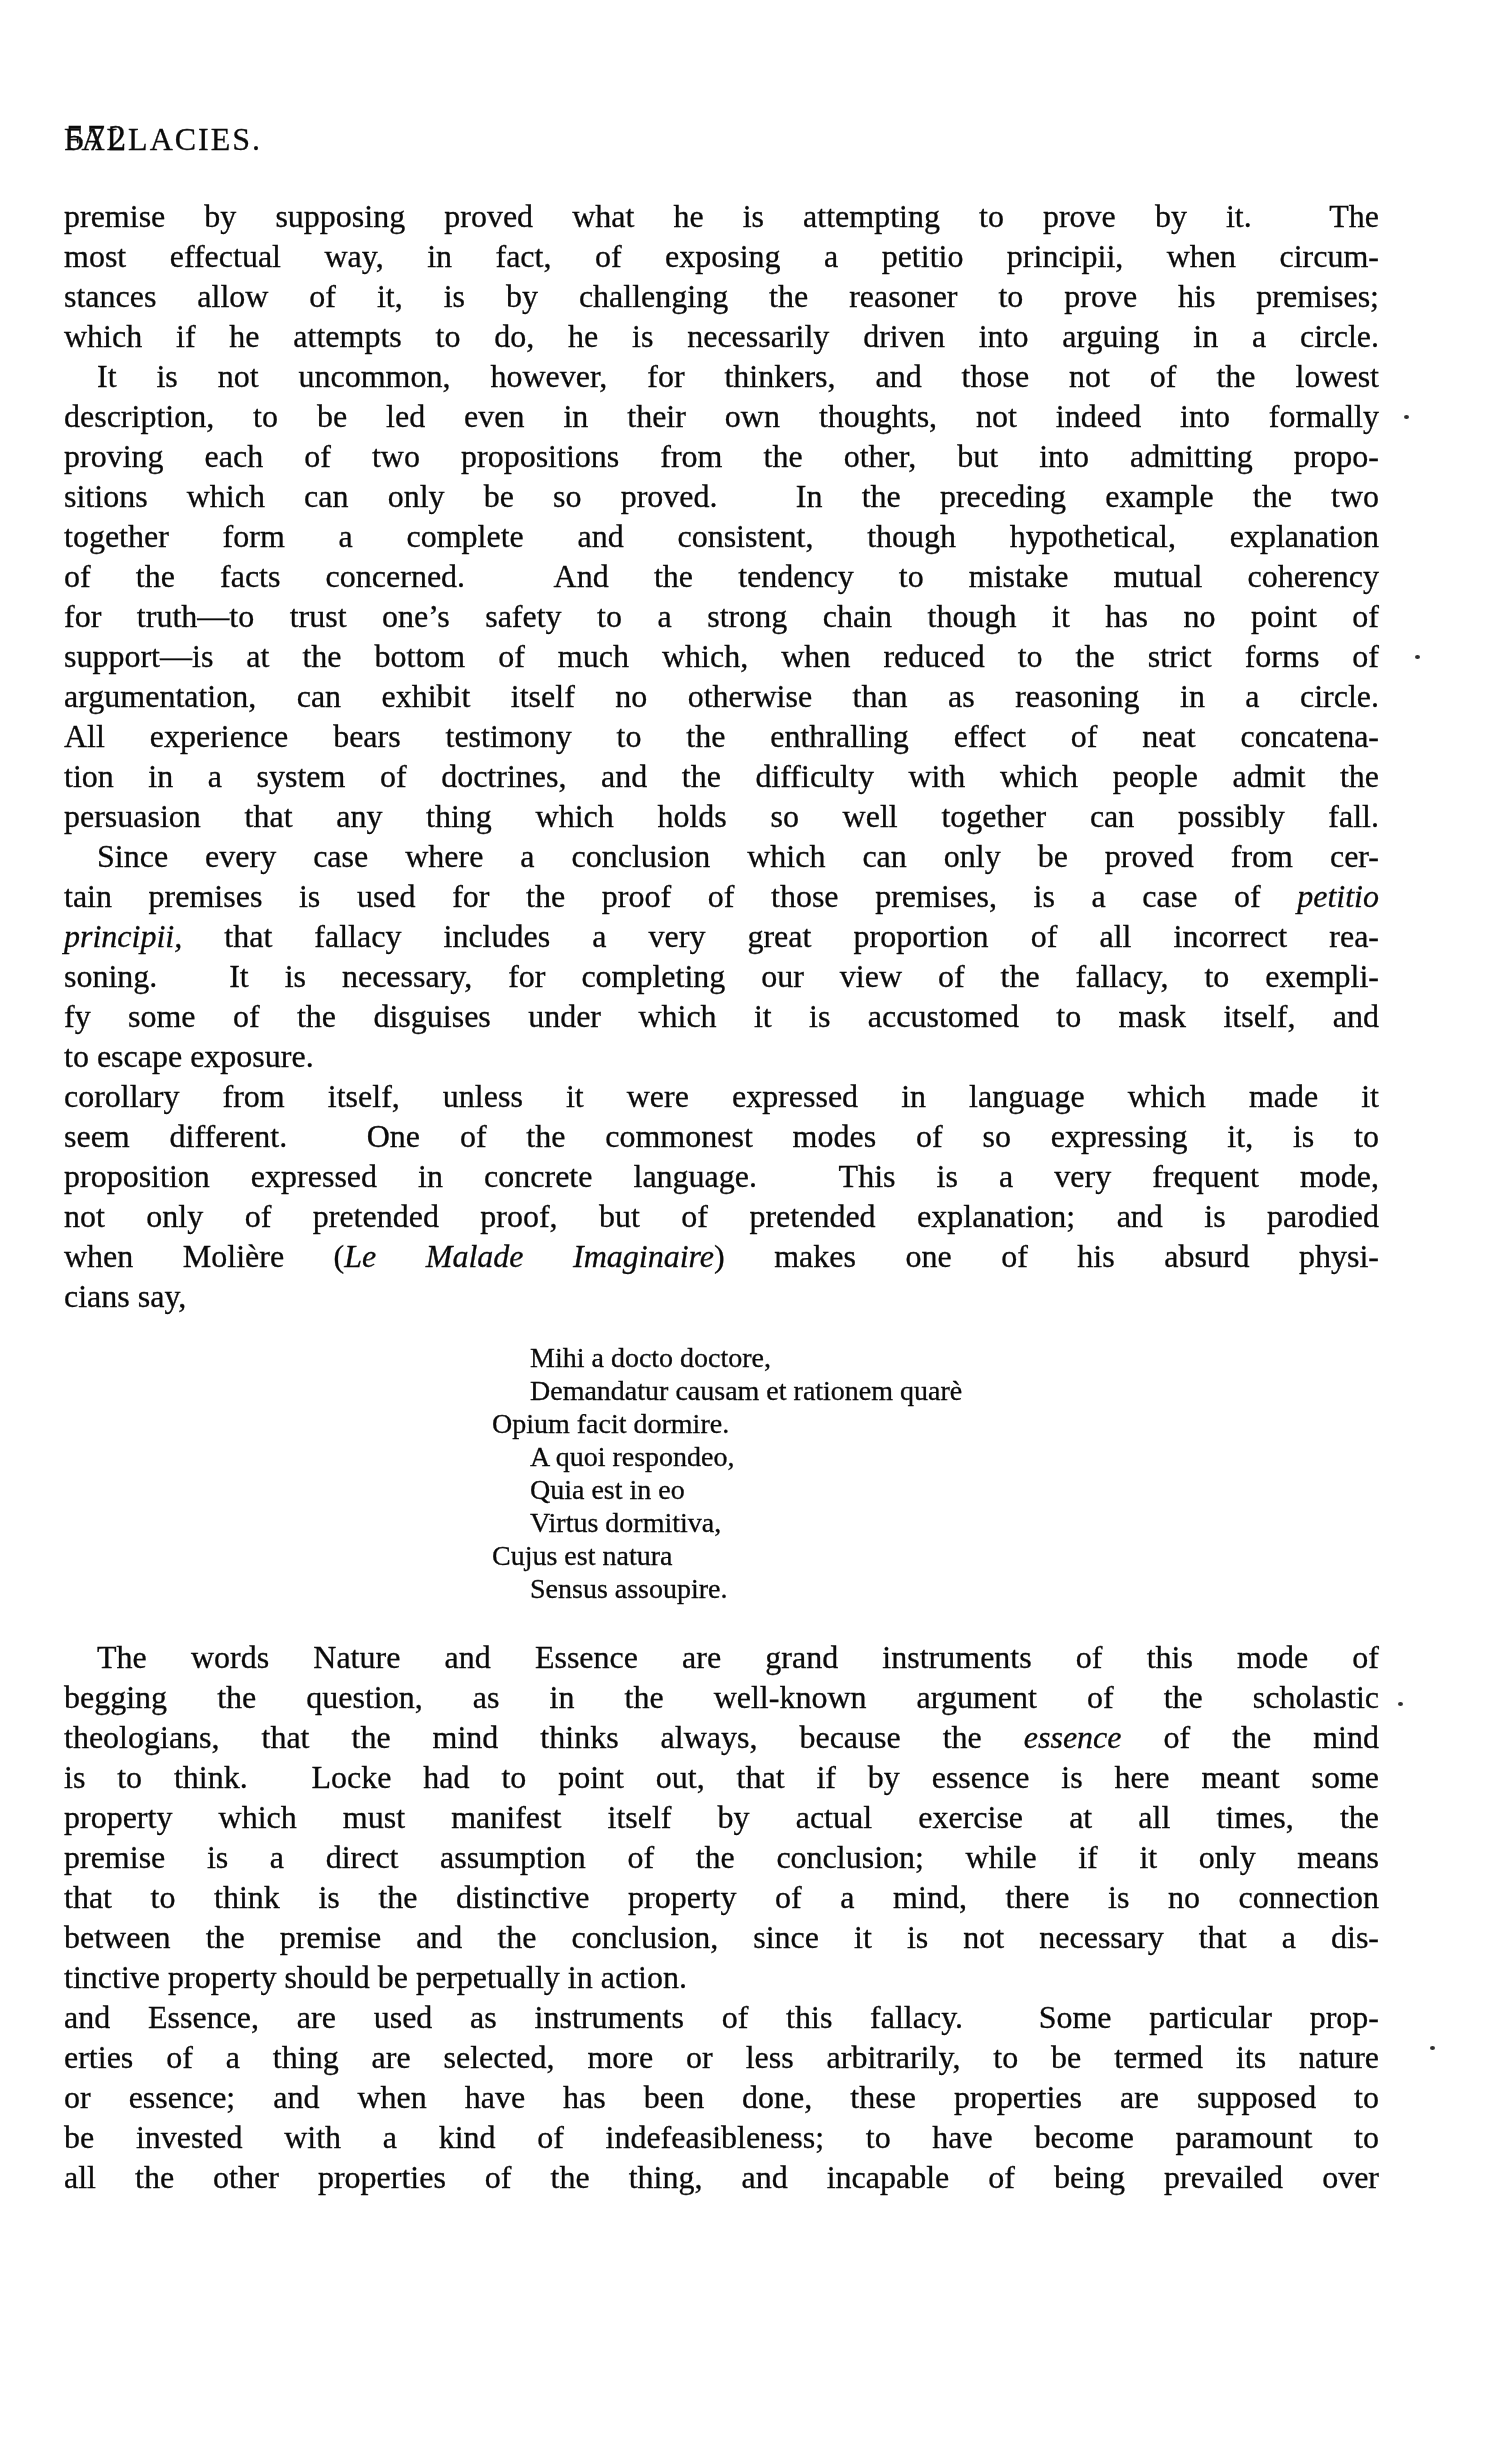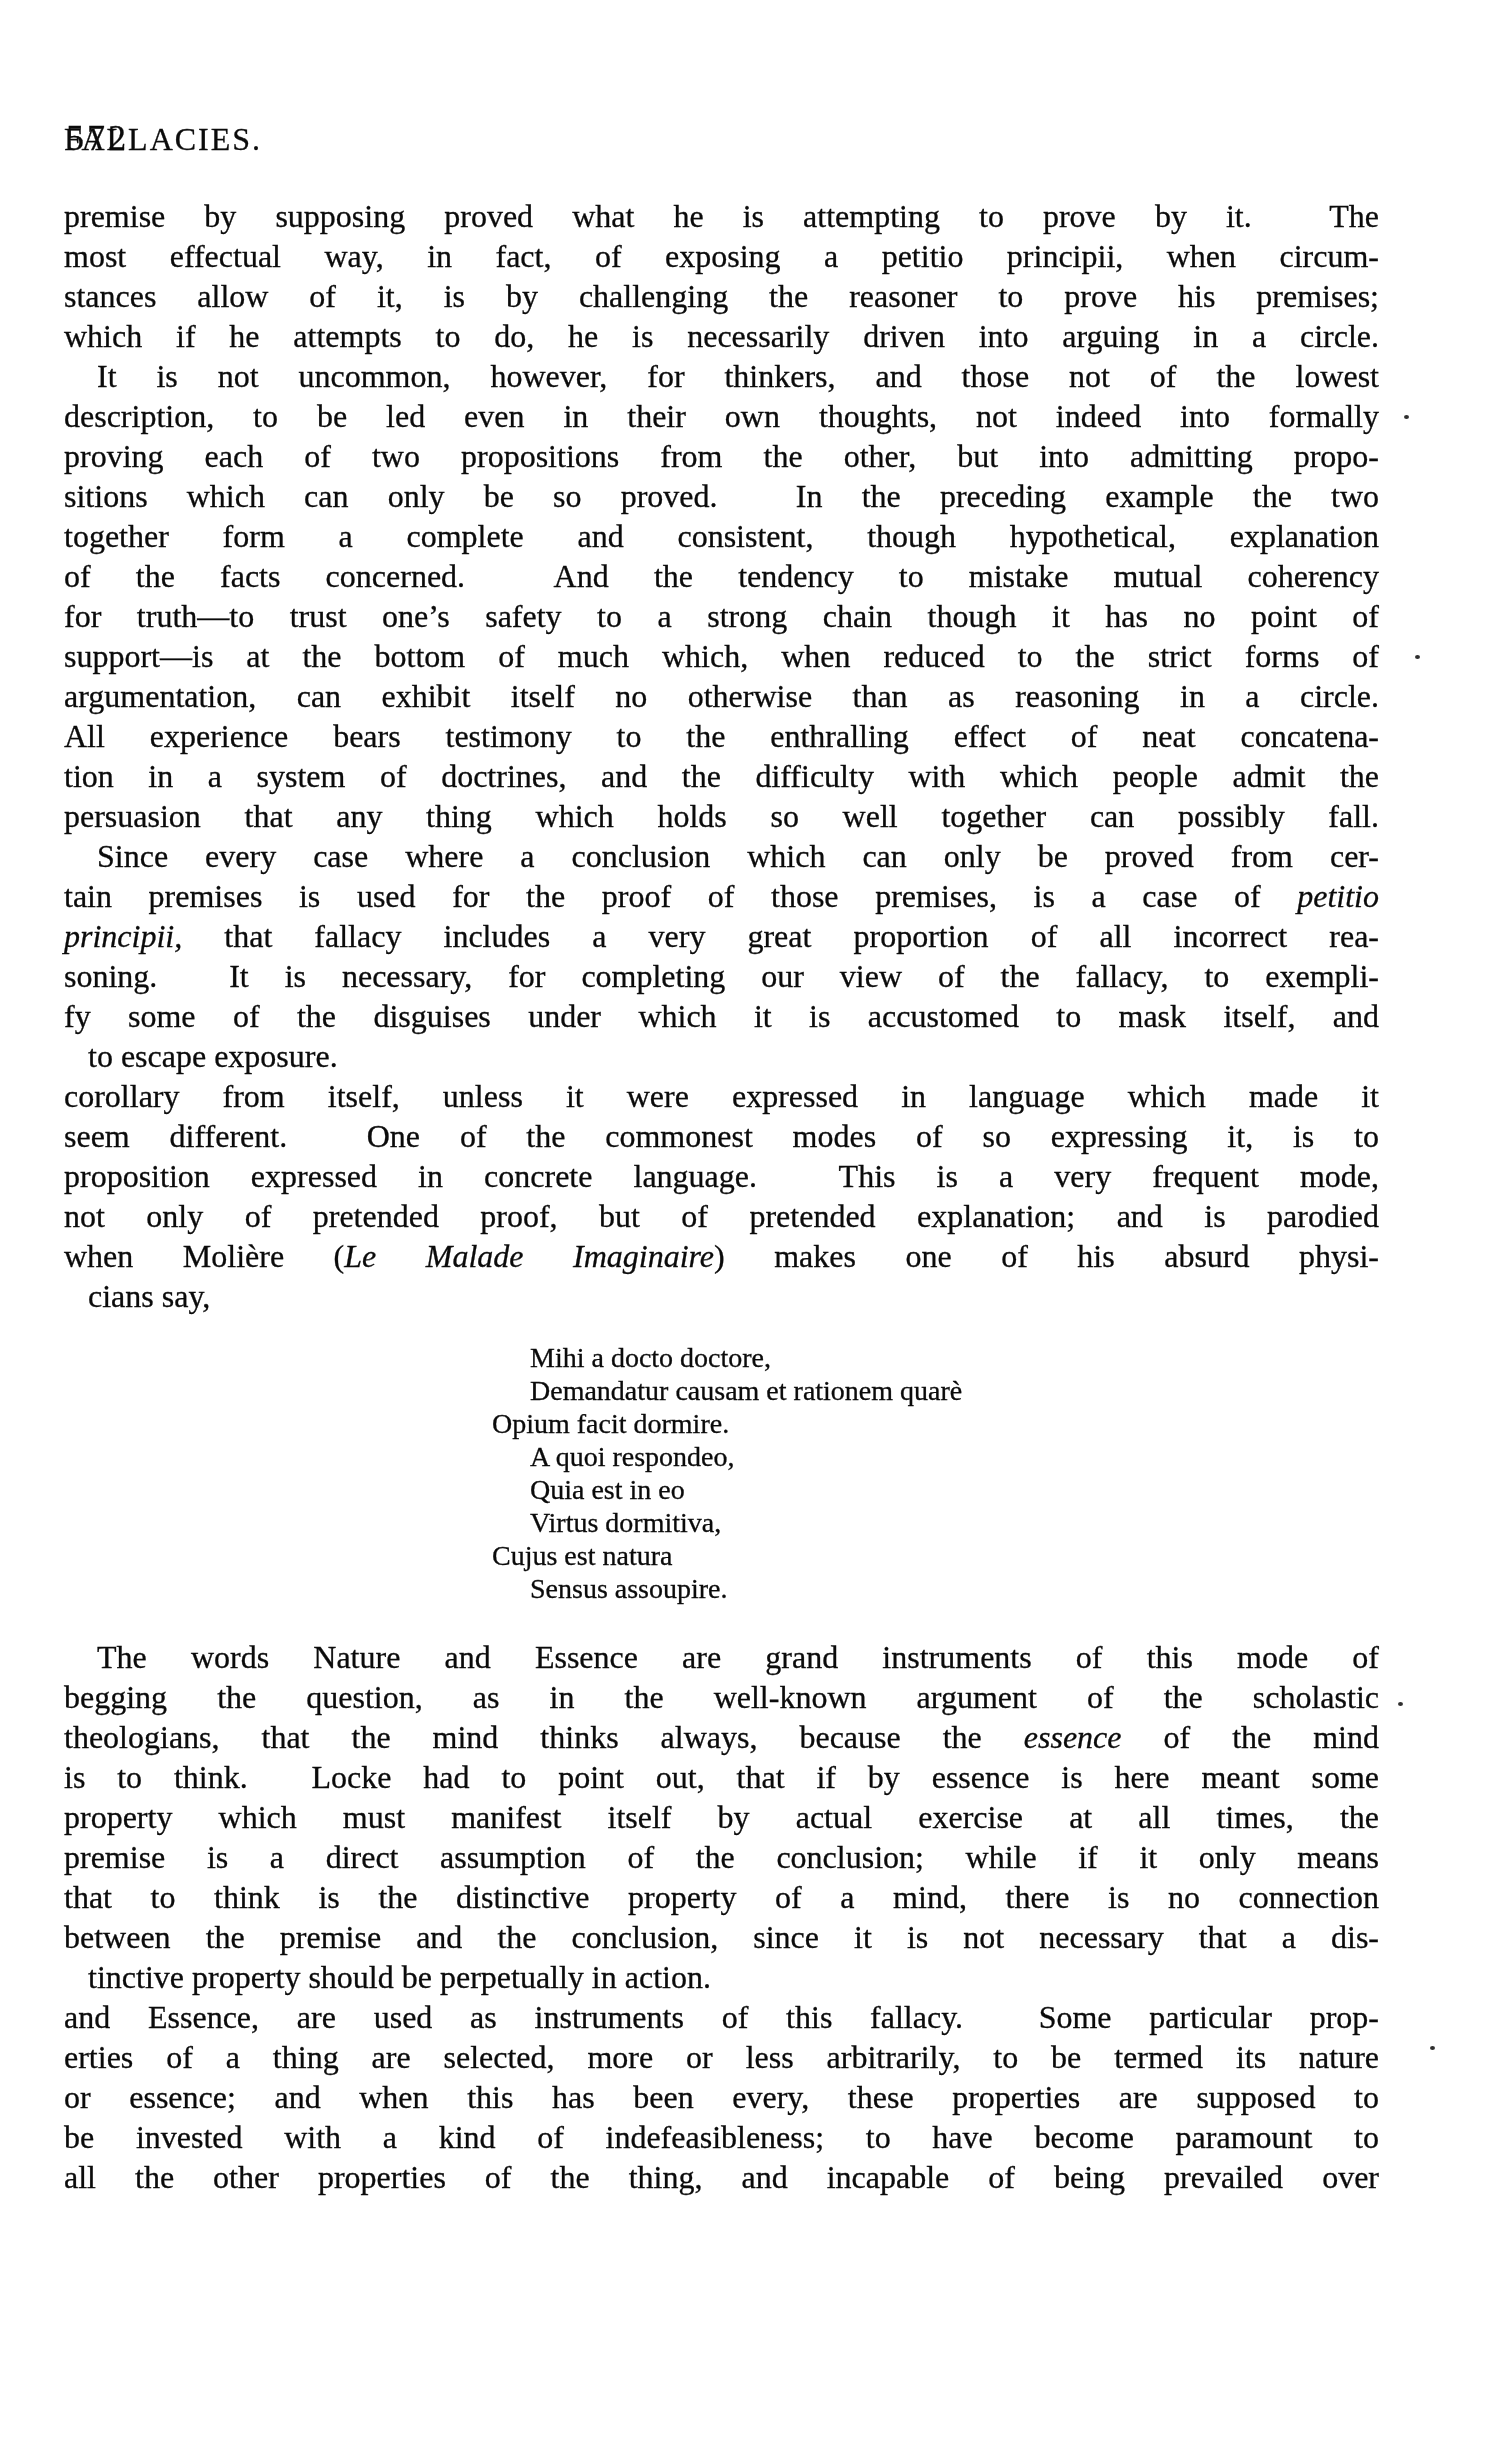--- a/index.html
+++ b/index.html
@@ -28,21 +28,21 @@
   .page-body {
     position:absolute; left:64px; top:196px; width:1315px;
     font-size:32px; line-height:40px;
   }
   .paragraph { margin:0; }
   .line {
     text-align:justify;
     text-align-last:justify;
     white-space:pre-wrap;
   }
-  .line.last { text-align-last:left;margin-left:24px; }
+  .line.last { text-align-last:left; }
   .line.first-indent { text-indent:33px; }
   .verse {
     margin:25px 0 32px 428px;
     font-size:28px; line-height:33px;
   }
   .verse-line {
     padding-left:38px;
     text-align:left;
     white-space:pre-wrap;
   }
@@ -112,21 +112,21 @@
         <div class="line">is to think.  Locke had to point out, that if by essence is here meant some</div>
         <div class="line">property which must manifest itself by actual exercise at all times, the</div>
         <div class="line">premise is a direct assumption of the conclusion; while if it only means</div>
         <div class="line">that to think is the distinctive property of a mind, there is no connection</div>
         <div class="line">between the premise and the conclusion, since it is not necessary that a dis-</div>
         <div class="line last">tinctive property should be perpetually in action.</div>
       </div>
       <div class="paragraph">
         <div class="line">and Essence, are used as instruments of this fallacy.  Some particular prop-</div>
         <div class="line">erties of a thing are selected, more or less arbitrarily, to be termed its nature</div>
-        <div class="line">or essence; and when this has been every, these properties are supposed to</div>
+        <div class="line">or essence; and when have has been done, these properties are supposed to</div>
         <div class="line">be invested with a kind of indefeasibleness; to have become paramount to</div>
         <div class="line">all the other properties of the thing, and incapable of being prevailed over</div>
       </div>
     </div>
 <div class="speck" style="left: 1404px; top: 415px;"></div>
     <div class="speck" style="left: 1415px; top: 655px;"></div>
     <div class="speck" style="left: 1398px; top: 1702px;"></div>
     <div class="speck" style="left: 1430px; top: 2046px;"></div>
   </div>
 

